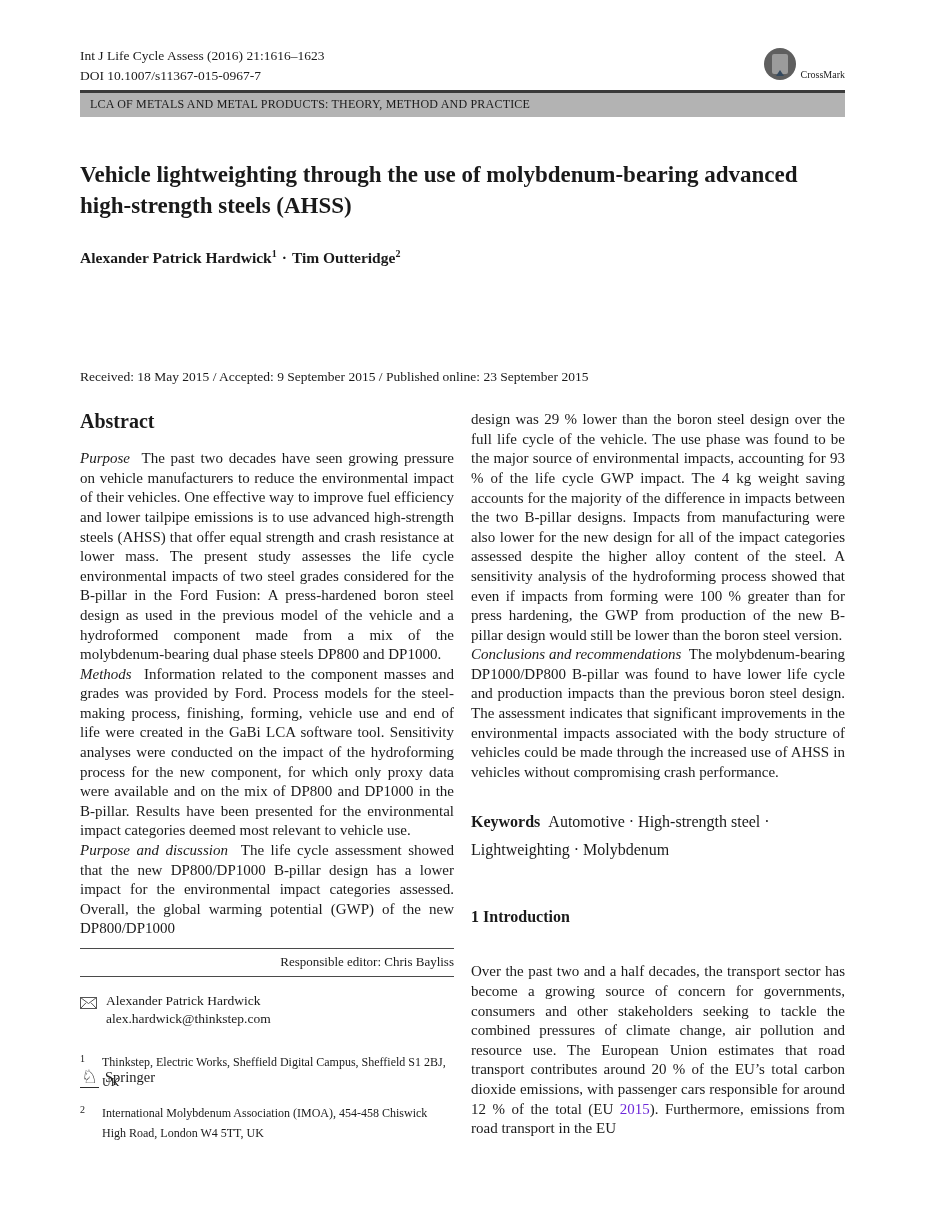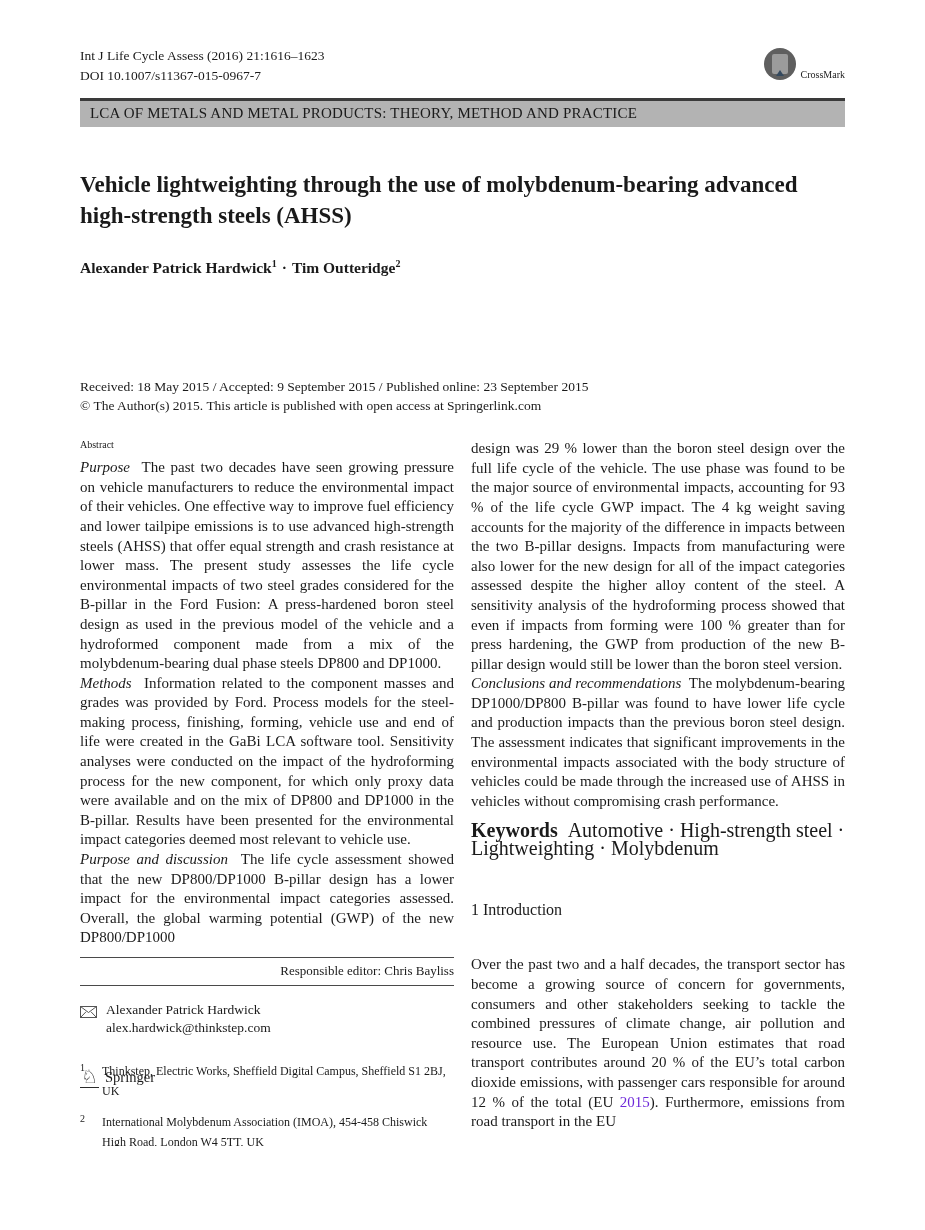--- a/index.html
+++ b/index.html
@@ -34,24 +34,24 @@
   }
   .cm-notch {
     position: absolute; left: 12px; bottom: 4px;
     width: 0; height: 0;
     border-left: 4px solid transparent;
     border-right: 4px solid transparent;
     border-bottom: 6px solid #34495e;
   }
   .cm-label { font-size: 10px; color: #222; }
   .banner {
-    margin-top: 12px;
+    margin-top: 4px;
     background: #b3b3b3;
     border-top: 3px solid #3a3a3a;
-    font-size: 15px;
+    font-size: 12px;
     padding: 4px 10px 5px 10px;
     letter-spacing: 0.2px;
   }
   
   h1.title {
     margin-top: 42px;
     font-size: 23px;
     line-height: 31px;
     font-weight: bold;
     max-width: 748px;
@@ -68,30 +68,30 @@
     font-size: 13.5px;
     line-height: 19px;
   }
   
   .columns {
     margin-top: 24px;
     display: flex;
     gap: 17px;
   }
   .col { width: 374px; }
-  .abstract-heading { font-size: 10px; font-weight: normal; margin-bottom: 8px; }
+  .abstract-heading { font-size: 20px; font-weight: bold; margin-bottom: 16px; }
   .para {
     font-size: 15px;
     line-height: 19.6px;
     text-align: justify;
   }
   .lead { font-style: italic; }
-  .kw-para { margin-top: 10px; font-size: 20px; line-height: 18px; }
+  .kw-para { margin-top: 26px; font-size: 16px; line-height: 28px; }
   .kw-label { font-weight: bold; }
-  .section-heading { margin-top: 44px; font-size: 16px; font-weight: normal; }
+  .section-heading { margin-top: 44px; font-size: 16px; font-weight: bold; }
   .intro-para { margin-top: 36px; }
   a.cite-link { color: #6d28d9; text-decoration: none; }
   
   .editor-box { margin-top: 9px; text-align: right; }
   .rule { border: none; border-top: 1px solid #4a4a4a; height: 0; }
   .editor-line { font-size: 13px; padding: 5px 0 6px 0; }
   .correspondence { margin-top: 15px; display: flex; gap: 9px; }
   .env-icon { flex: 0 0 17px; padding-top: 3px; }
   .corr-text { font-size: 13.5px; line-height: 18px; }
   .affiliations { margin-top: 24px; }
@@ -132,21 +132,20 @@
   <div class="banner">LCA OF METALS AND METAL PRODUCTS: THEORY, METHOD AND PRACTICE</div>
 
   <h1 class="title">Vehicle lightweighting through the use of molybdenum-bearing advanced high-strength steels (AHSS)</h1>
 
   <div class="authors">
     <span>Alexander Patrick Hardwick</span><sup>1</sup><span class="author-sep">·</span><span>Tim Outteridge</span><sup>2</sup>
   </div>
 
   <div class="dates">
     <div>Received: 18 May 2015 / Accepted: 9 September 2015 / Published online: 23 September 2015</div>
-    <div>© The Author(s) 2015. This article is published with open access at Springerlink.com</div>
   </div>
 
   <div class="columns">
 
     <div class="col">
       <div class="abstract-heading">Abstract</div>
       <p class="para"><span class="lead">Purpose</span>&nbsp;&nbsp;<span>The past two decades have seen growing pressure on vehicle manufacturers to reduce the environmental impact of their vehicles. One effective way to improve fuel efficiency and lower tailpipe emissions is to use advanced high-strength steels (AHSS) that offer equal strength and crash resistance at lower mass. The present study assesses the life cycle environmental impacts of two steel grades considered for the B-pillar in the Ford Fusion: A press-hardened boron steel design as used in the previous model of the vehicle and a hydroformed component made from a mix of the molybdenum-bearing dual phase steels DP800 and DP1000.</span></p>
       <p class="para"><span class="lead">Methods</span>&nbsp;&nbsp;<span>Information related to the component masses and grades was provided by Ford. Process models for the steel-making process, finishing, forming, vehicle use and end of life were created in the GaBi LCA software tool. Sensitivity analyses were conducted on the impact of the hydroforming process for the new component, for which only proxy data were available and on the mix of DP800 and DP1000 in the B-pillar. Results have been presented for the environmental impact categories deemed most relevant to vehicle use.</span></p>
       <p class="para"><span class="lead">Purpose and discussion</span>&nbsp;&nbsp;<span>The life cycle assessment showed that the new DP800/DP1000 B-pillar design has a lower impact for the environmental impact categories assessed. Overall, the global warming potential (GWP) of the new DP800/DP1000</span></p>
 

